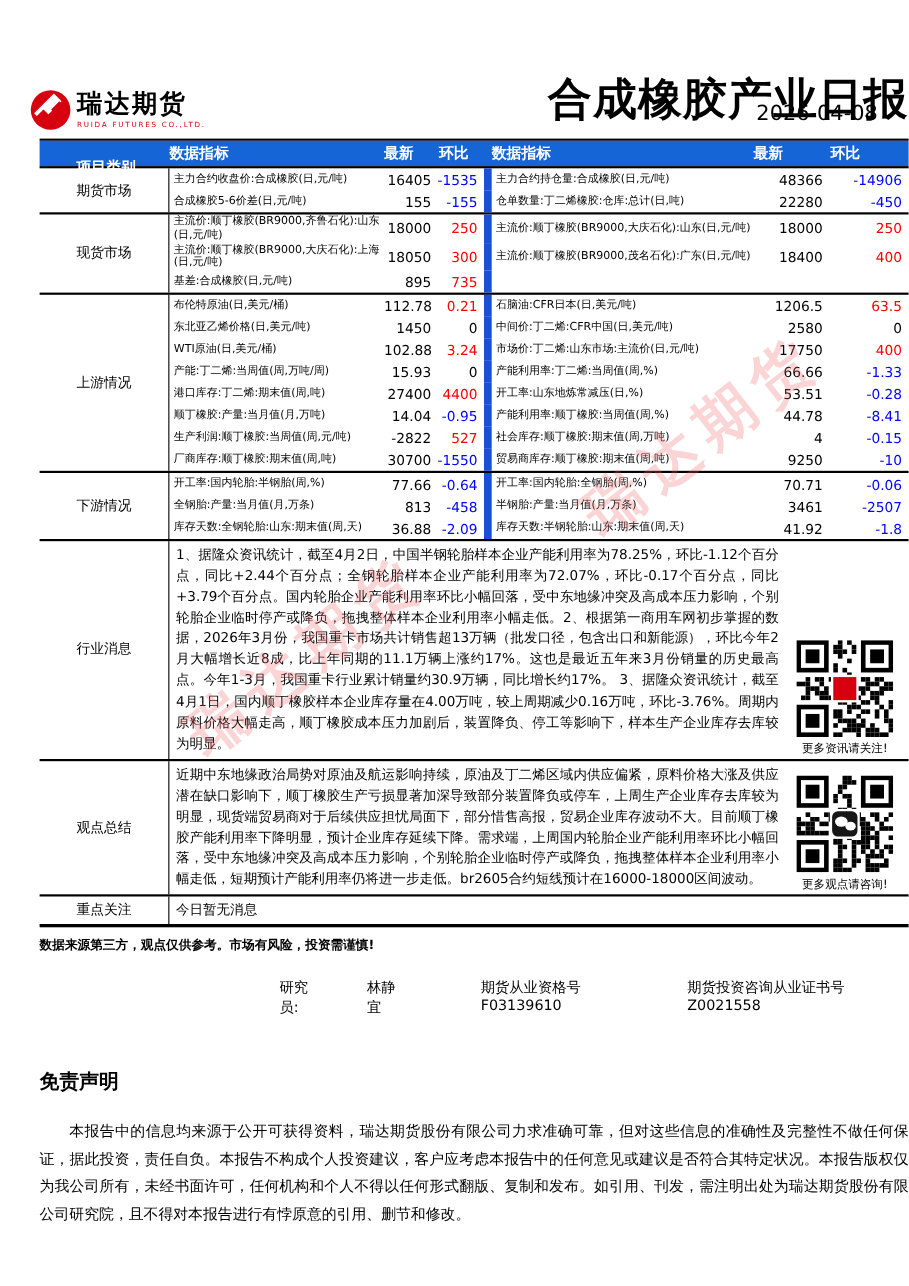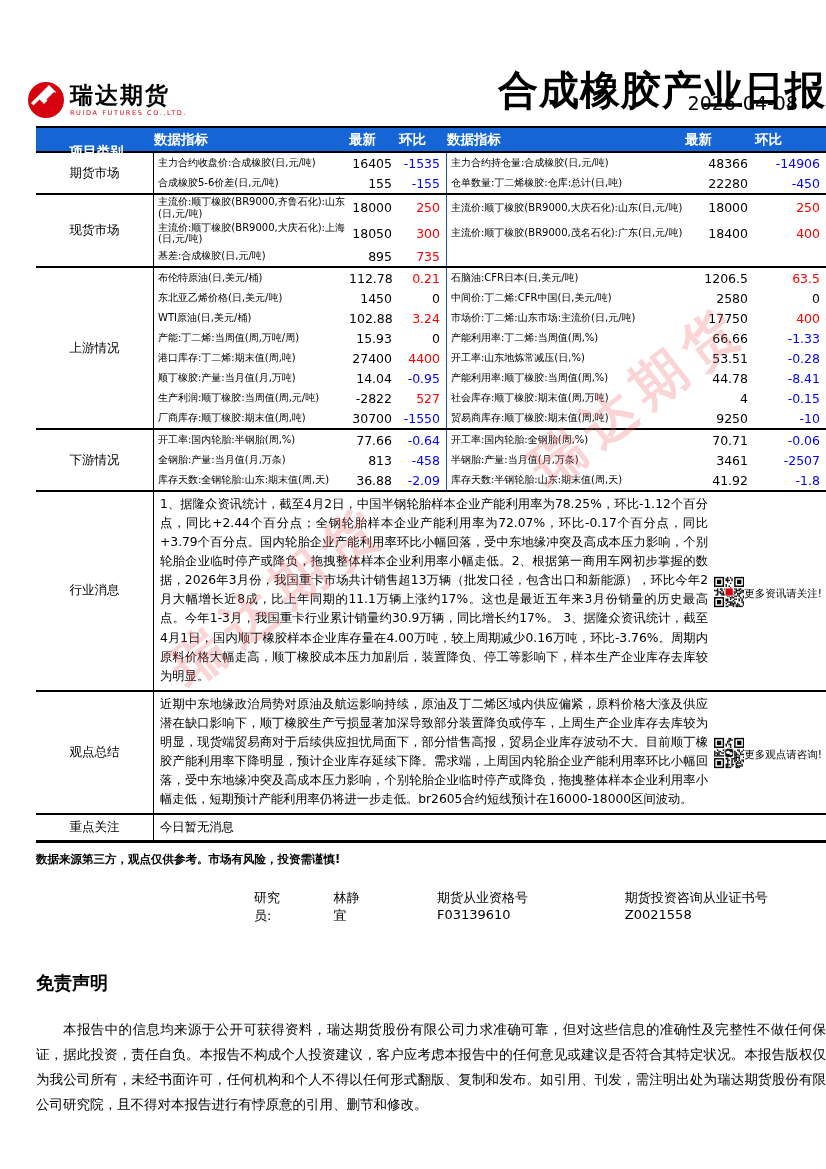--- a/index.html
+++ b/index.html
@@ -38,30 +38,30 @@
   .section{display:flex;border-top:2px solid #000;}
   .sec-name{width:118px;box-sizing:border-box;display:flex;align-items:center;
     justify-content:center;border-right:1px solid #000;font-size:12.5px;}
   .sec-rows{flex:1;}
   .row{display:flex;align-items:center;min-height:20px;}
   .lab{font-size:10px;line-height:1.18;padding:1px 1px 1px 4px;}
   .num{font-size:12.5px;text-align:right;}
   .val{padding-right:7px;}
   .chg{padding-right:6px;}
   .cut{align-self:stretch;display:flex;align-items:center;justify-content:flex-end;
-    border-right:1px solid #1d4ed8;}
+    border-right:7px solid #1d4ed8;}
   .pos{color:#ff0000;}
   .neg{color:#0000ff;}
 
   
   .tsec{display:flex;border-top:2px solid #000;}
   .t-text{flex:1;font-size:12.3px;line-height:1.55;text-align:justify;
     padding:3px 6px 4px 6px;}
-  .qr-col{width:112px;box-sizing:border-box;display:flex;flex-direction:row;
-    align-items:center;padding:4px 4px 2px 0;}
+  .qr-col{width:112px;box-sizing:border-box;display:flex;flex-direction:column;
+    align-items:center;padding:4px 4px 2px 0;justify-content:flex-end;}
   .qr-box{width:88px;height:88px;}
   .qr-caption{font-size:10.5px;margin-top:4px;white-space:nowrap;}
   .focus-row .t-text{padding:3px 6px;}
 
   
   .src-note{font-weight:bold;font-size:11.5px;margin:9px 0 0 0;}
   .researcher{display:flex;align-items:baseline;font-size:13px;margin:22px 0 0 218px;}
   .researcher .r-label{font-weight:normal;margin-right:38px;}
   .researcher .r-name{margin-right:42px;}
   .researcher .r-lic1{margin-right:30px;margin-left:24px;}

